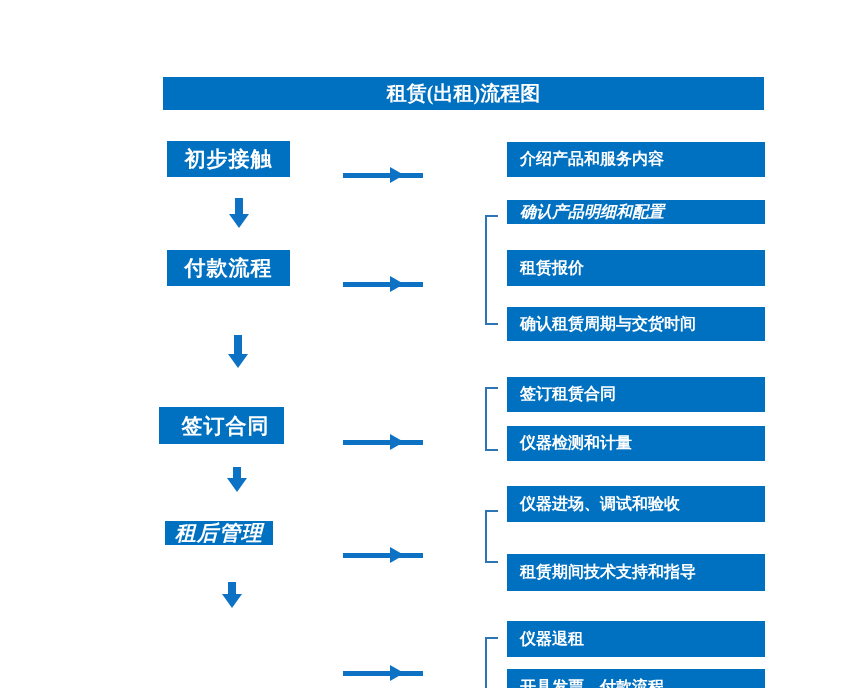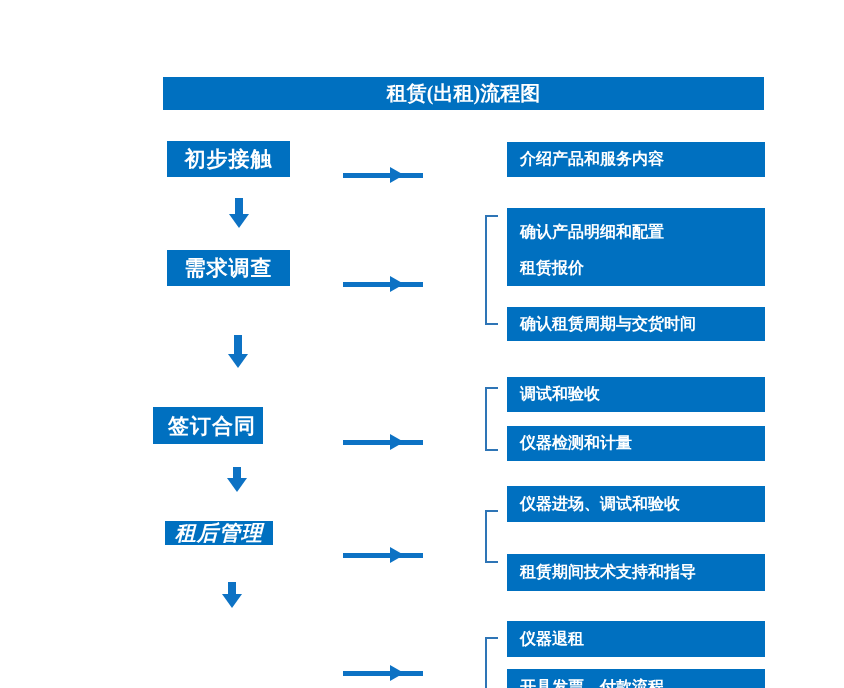--- a/index.html
+++ b/index.html
@@ -64,31 +64,31 @@
   }
 </style>
 </head>
 <body>
 
 <div class="canvas">
 
   <div class="bluebox title-bar">租赁(出租)流程图</div>
 
   <div class="bluebox stage-box" style="left:103px;top:77px;width:123px;height:36px;">初步接触</div>
-  <div class="bluebox stage-box" style="left:103px;top:186px;width:123px;height:36px;">需求调查</div>
-  <div class="bluebox stage-box" style="left:89px;top:343px;width:110px;height:37px;padding-left:8px;">签订合同</div>
+  <div class="bluebox stage-box" style="left:103px;top:186px;width:123px;height:36px;">付款流程</div>
+  <div class="bluebox stage-box" style="left:95px;top:343px;width:125px;height:37px;padding-left:8px;">签订合同</div>
   <div class="bluebox stage-box" style="left:101px;top:457px;width:108px;height:24px;font-style:italic;">租后管理</div>
 
   <div class="bluebox detail-box" style="top:78px;height:35px;">介绍产品和服务内容</div>
 
-  <div class="bluebox detail-box" style="top:144px;height:48px;">确认产品明细和配置</div>
+  <div class="bluebox detail-box" style="top:136px;height:24px;font-style:italic;">确认产品明细和配置</div>
   <div class="bluebox detail-box" style="top:186px;height:36px;">租赁报价</div>
   <div class="bluebox detail-box" style="top:243px;height:34px;">确认租赁周期与交货时间</div>
 
-  <div class="bluebox detail-box" style="top:313px;height:35px;">调试和验收</div>
+  <div class="bluebox detail-box" style="top:313px;height:35px;">签订租赁合同</div>
   <div class="bluebox detail-box" style="top:362px;height:35px;">仪器检测和计量</div>
 
   <div class="bluebox detail-box" style="top:422px;height:36px;">仪器进场、调试和验收</div>
   <div class="bluebox detail-box" style="top:490px;height:37px;">租赁期间技术支持和指导</div>
 
   <div class="bluebox detail-box" style="top:557px;height:36px;">仪器退租</div>
   <div class="bluebox detail-box" style="top:605px;height:37px;">开具发票，付款流程</div>
 
   <div class="arrow-right" style="left:263px;top:87px;">
     <div class="shaft"></div>

